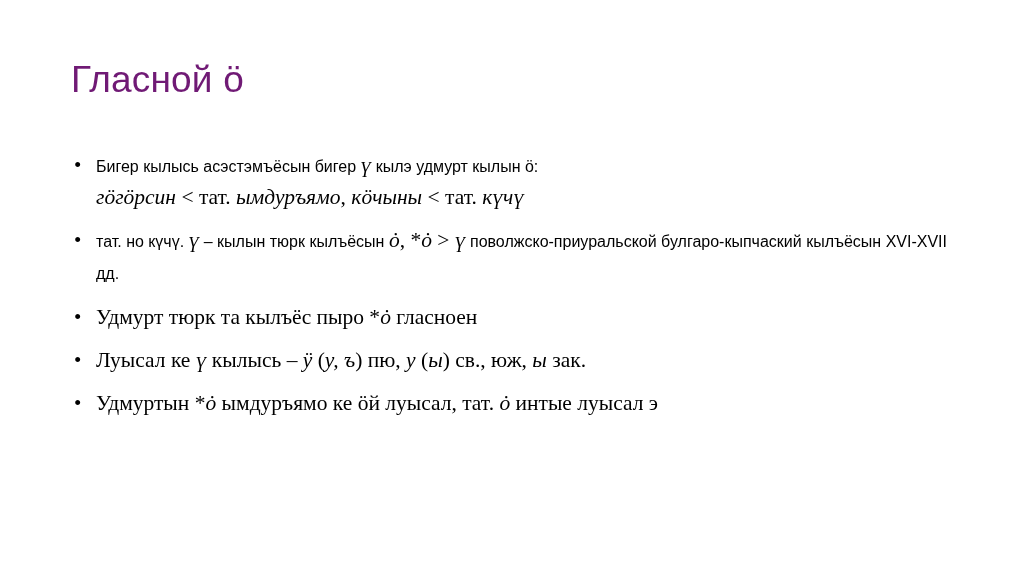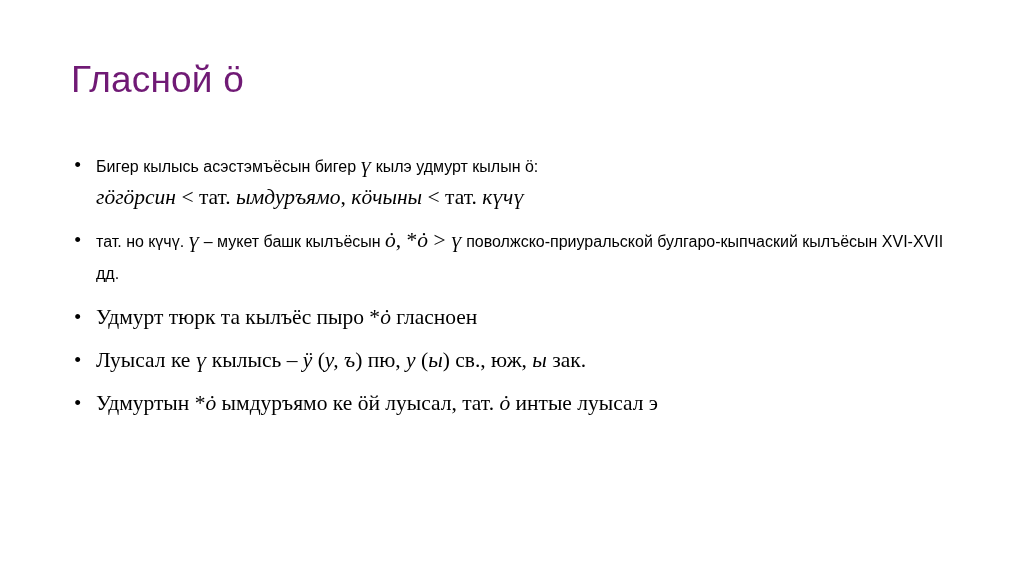--- a/index.html
+++ b/index.html
@@ -76,21 +76,21 @@
       <span class="bullet-marker">•</span>
       <span class="bullet-text">
         <span class="sans">Бигер кылысь асэстэмъёсын бигер </span><i>ү</i><span class="sans"> кылэ удмурт кылын ӧ:</span><br>
         <i>гӧгӧрсин</i><span> &lt; тат. </span><i>ымдуръямо</i><span>, </span><i>кӧчыны</i><span> &lt; тат. </span><i>күчү</i>
       </span>
     </div>
 
     <div class="bullet-item">
       <span class="bullet-marker">•</span>
       <span class="bullet-text">
-        <span class="sans">тат. но күчү. </span><i>ү</i><span class="sans"> – мукет башк кылъёсын </span><i>ȯ</i><span>, *</span><i>ȯ</i><span> &gt; </span><i>ү</i><span class="sans"> поволжско-приуральской булгаро-кыпчаский кылъёсын XVI-XVII дд.</span>
+        <span class="sans">тат. но күчү. </span><i>ү</i><span class="sans"> – кылын тюрк кылъёсын </span><i>ȯ</i><span>, *</span><i>ȯ</i><span> &gt; </span><i>ү</i><span class="sans"> поволжско-приуральской булгаро-кыпчаский кылъёсын XVI-XVII дд.</span>
       </span>
     </div>
 
     <div class="bullet-item">
       <span class="bullet-marker">•</span>
       <span class="bullet-text">
         <span>Удмурт тюрк та кылъёс пыро *</span><i>ȯ</i><span> гласноен</span>
       </span>
     </div>
 

